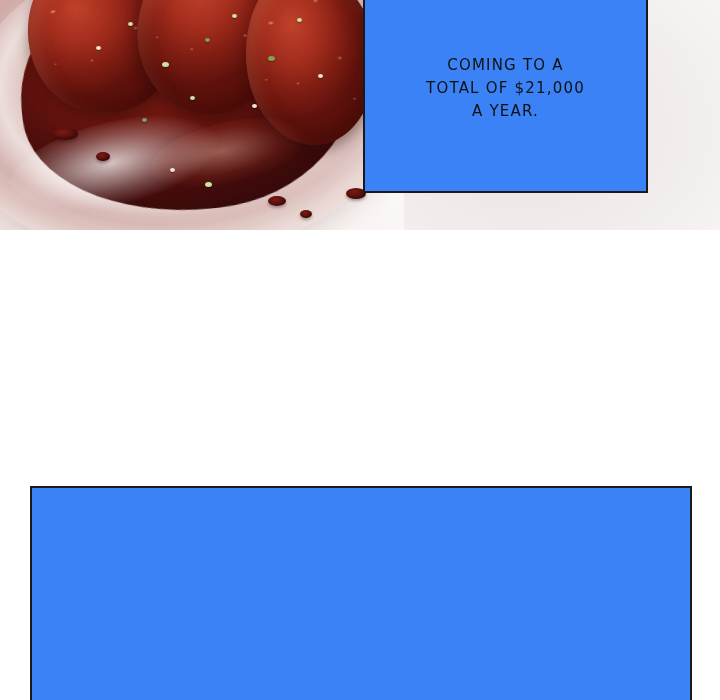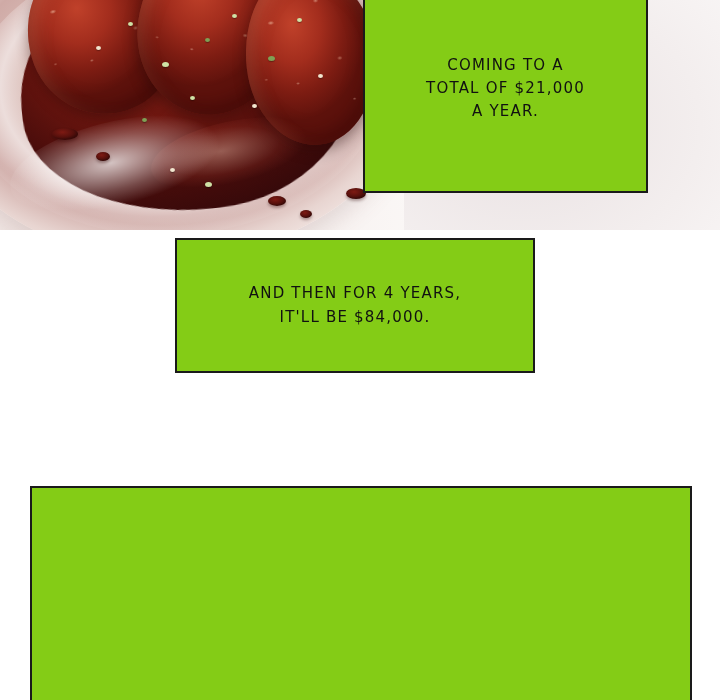--- a/index.html
+++ b/index.html
@@ -151,21 +151,21 @@
     left: 360px;
     top: 0;
     width: 360px;
     height: 230px;
     background: radial-gradient(90% 110% at 45% 55%, #e9e1e2 0%, #f3eeee 55%, #fbf9f9 100%);
   }
 
   
   .caption-box {
     position: absolute;
-    background: #84cc16;
+    background: #3b82f6;
     border: 2px solid #1a1a1a;
     box-sizing: border-box;
     display: flex;
     align-items: center;
     justify-content: center;
   }
   .caption-text {
     text-align: center;
     color: #111111;
     font-family: "DejaVu Sans", sans-serif;
@@ -247,22 +247,18 @@
         <div class="drip" style="left: 346px; top: 188px; width: 20px; height: 11px;"></div>
       </div>
   </div>
 
   <div class="caption-box" id="box-top">
     <div class="caption-text">COMING TO A
 TOTAL OF $21,000
 A YEAR.</div>
   </div>
 
-  <div class="caption-box" id="box-middle">
-    <div class="caption-text">AND THEN FOR 4 YEARS,
-IT'LL BE $84,000.</div>
-  </div>
 
   <div class="caption-box" id="box-bottom">
     <div class="caption-text"></div>
   </div>
 
 </div>
 
 </body></html>

